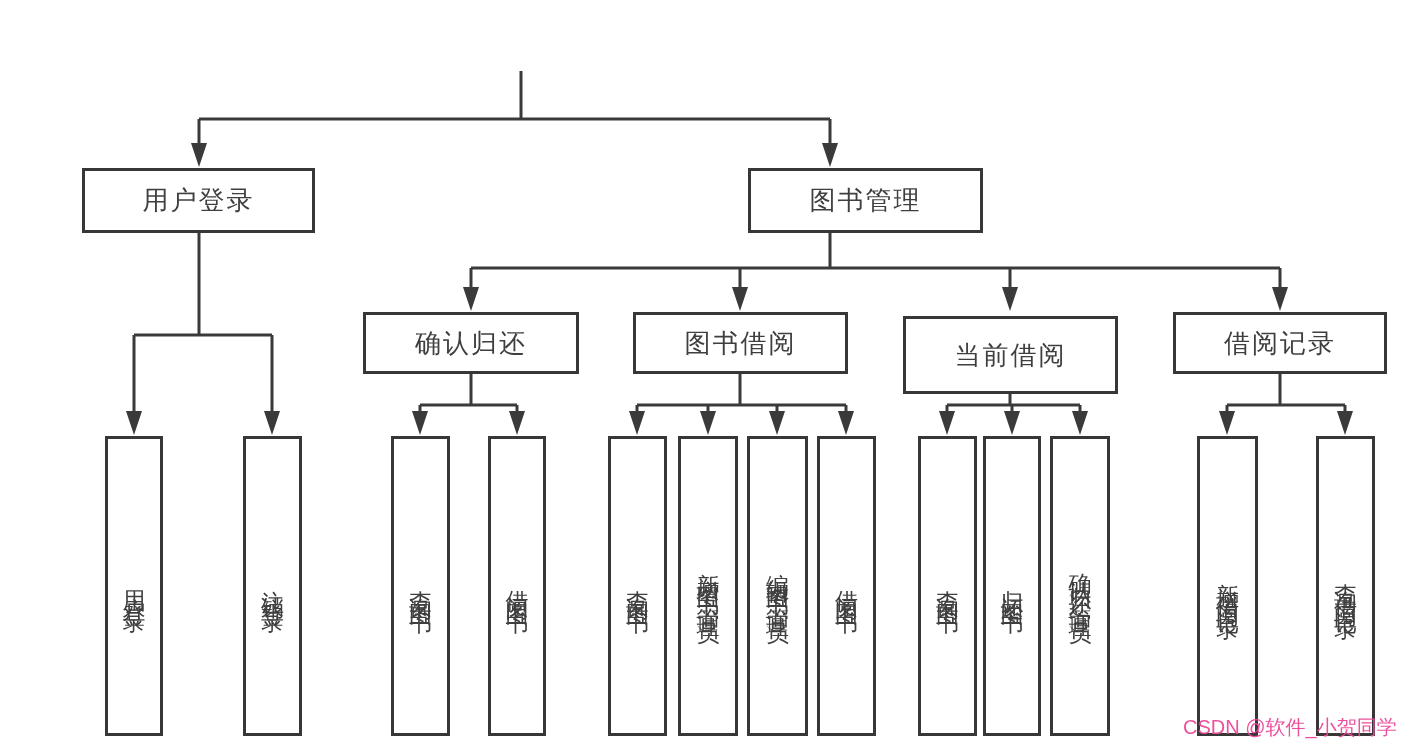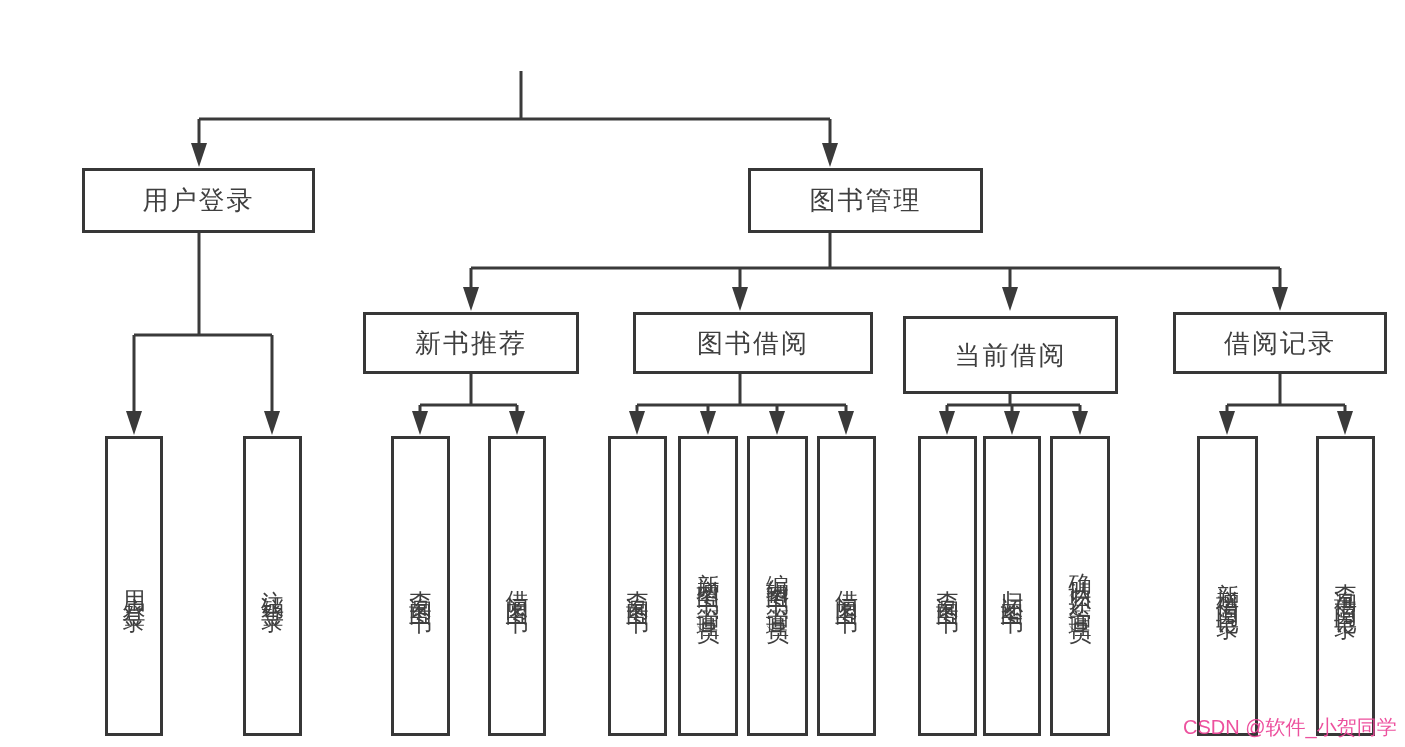--- a/index.html
+++ b/index.html
@@ -114,23 +114,23 @@
 
 
   <div class="box hbox" style="left:82px; top:168px; width:233px; height:65px;">
     <span>用户登录</span>
   </div>
   <div class="box hbox" style="left:748px; top:168px; width:235px; height:65px;">
     <span>图书管理</span>
   </div>
 
   <div class="box hbox" style="left:363px; top:312px; width:216px; height:62px;">
-    <span>新书推荐</span>
+    <span>确认归还</span>
   </div>
-  <div class="box hbox" style="left:633px; top:312px; width:240px; height:62px;">
+  <div class="box hbox" style="left:633px; top:312px; width:215px; height:62px;">
     <span>图书借阅</span>
   </div>
   <div class="box hbox" style="left:903px; top:316px; width:215px; height:78px;">
     <span>当前借阅</span>
   </div>
   <div class="box hbox" style="left:1173px; top:312px; width:214px; height:62px;">
     <span>借阅记录</span>
   </div>
 
   <div class="box vbox" style="left:105px; width:58px;">

